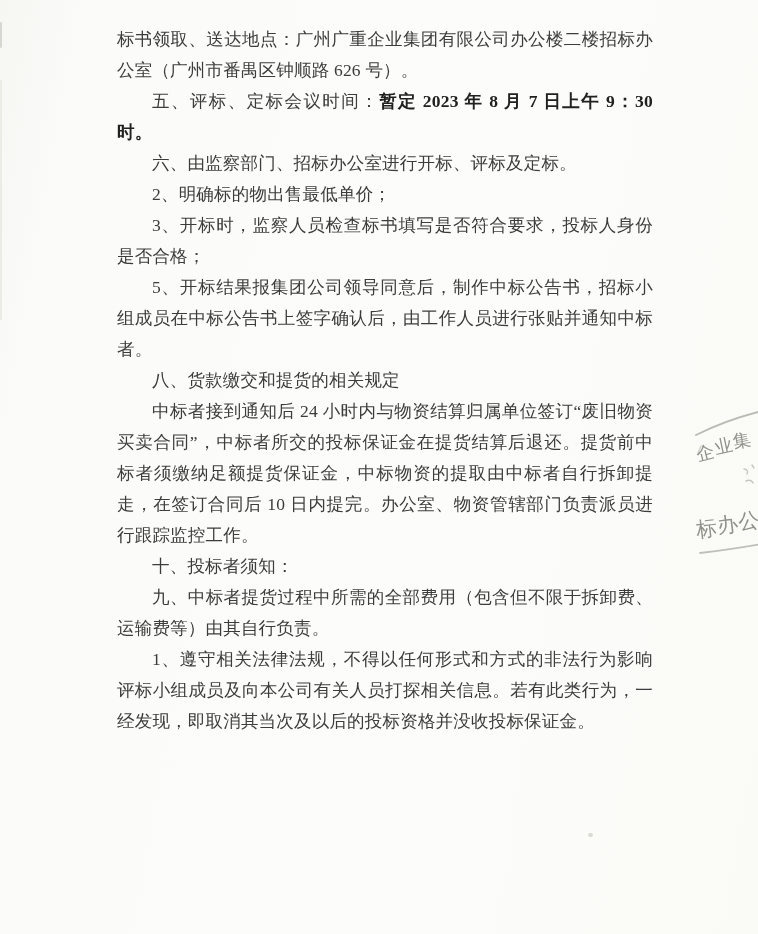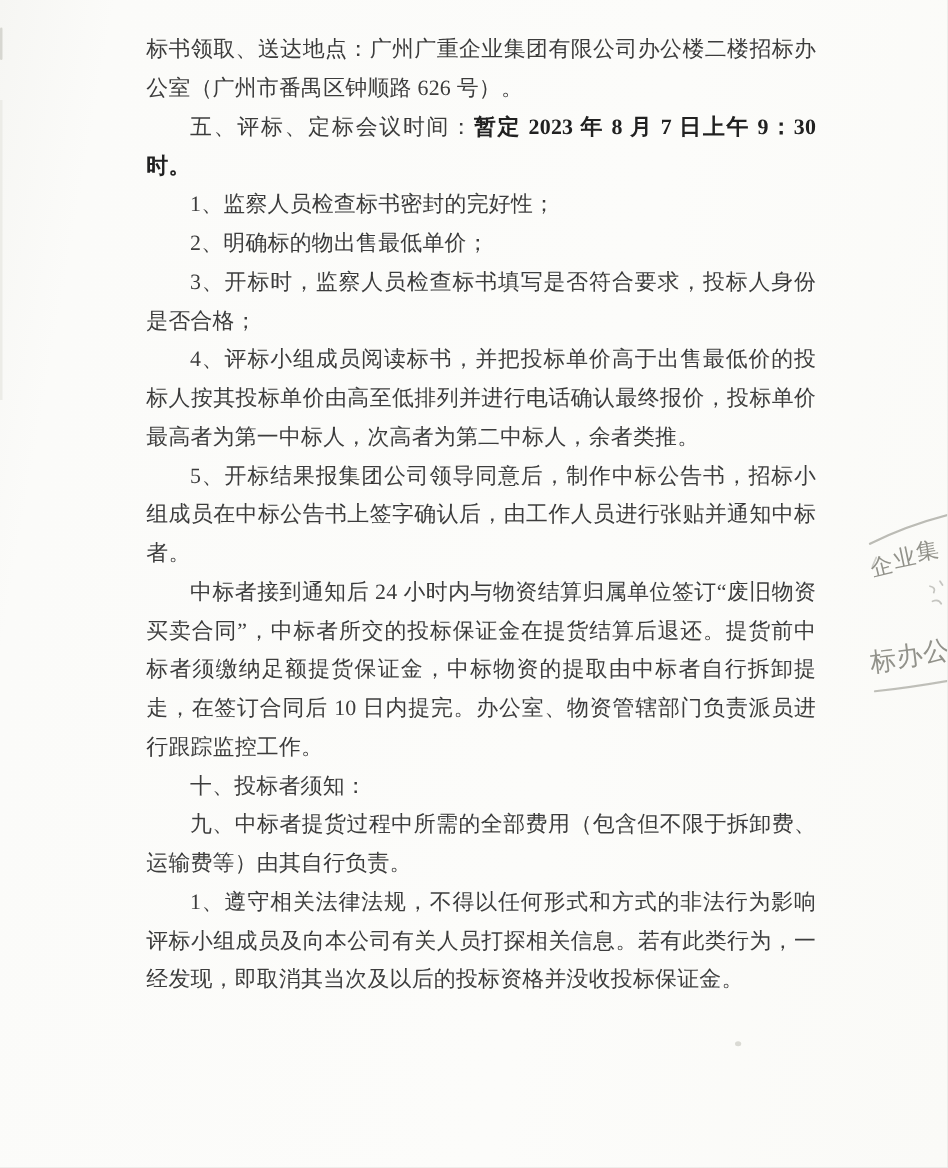--- a/index.html
+++ b/index.html
@@ -39,25 +39,25 @@
 
 <div class="page">
 
   <div class="edge-tick"></div>
   <div class="edge-line"></div>
   <div class="speck"></div>
 
   <div class="content">
     <p>标书领取、送达地点：广州广重企业集团有限公司办公楼二楼招标办公室（广州市番禺区钟顺路 626 号）。</p>
     <p class="indent"><span>五、评标、定标会议时间：</span><span class="bold">暂定 2023 年 8 月 7 日上午 9：30 时。</span></p>
-    <p class="indent">1、监察人员检查标书密封的完好性；</p>
+    <p class="indent">六、由监察部门、招标办公室进行开标、评标及定标。</p>
     <p class="indent">2、明确标的物出售最低单价；</p>
     <p class="indent">3、开标时，监察人员检查标书填写是否符合要求，投标人身份是否合格；</p>
-    <p class="indent">4、评标小组成员阅读标书，并把投标单价高于出售最低价的投标人按其投标单价由高至低排列并进行电话确认最终报价，投标单价最高者为第一中标人，次高者为第二中标人，余者类推。</p>
     <p class="indent">5、开标结果报集团公司领导同意后，制作中标公告书，招标小组成员在中标公告书上签字确认后，由工作人员进行张贴并通知中标者。</p>
+    <p class="indent">八、货款缴交和提货的相关规定</p>
     <p class="indent">中标者接到通知后 24 小时内与物资结算归属单位签订“废旧物资买卖合同”，中标者所交的投标保证金在提货结算后退还。提货前中标者须缴纳足额提货保证金，中标物资的提取由中标者自行拆卸提走，在签订合同后 10 日内提完。办公室、物资管辖部门负责派员进行跟踪监控工作。</p>
     <p class="indent">十、投标者须知：</p>
     <p class="indent">九、中标者提货过程中所需的全部费用（包含但不限于拆卸费、运输费等）由其自行负责。</p>
     <p class="indent">1、遵守相关法律法规，不得以任何形式和方式的非法行为影响评标小组成员及向本公司有关人员打探相关信息。若有此类行为，一经发现，即取消其当次及以后的投标资格并没收投标保证金。</p>
   </div>
 
   <div class="stamp">
     <svg width="140" height="160" viewBox="0 0 140 160">
       <path class="seal-arc" d="M 10 32 Q 40 17 76 8" opacity="0.75"></path>
       <path class="seal-arc" d="M 14 150 Q 42 147 76 141" opacity="0.7"></path>

